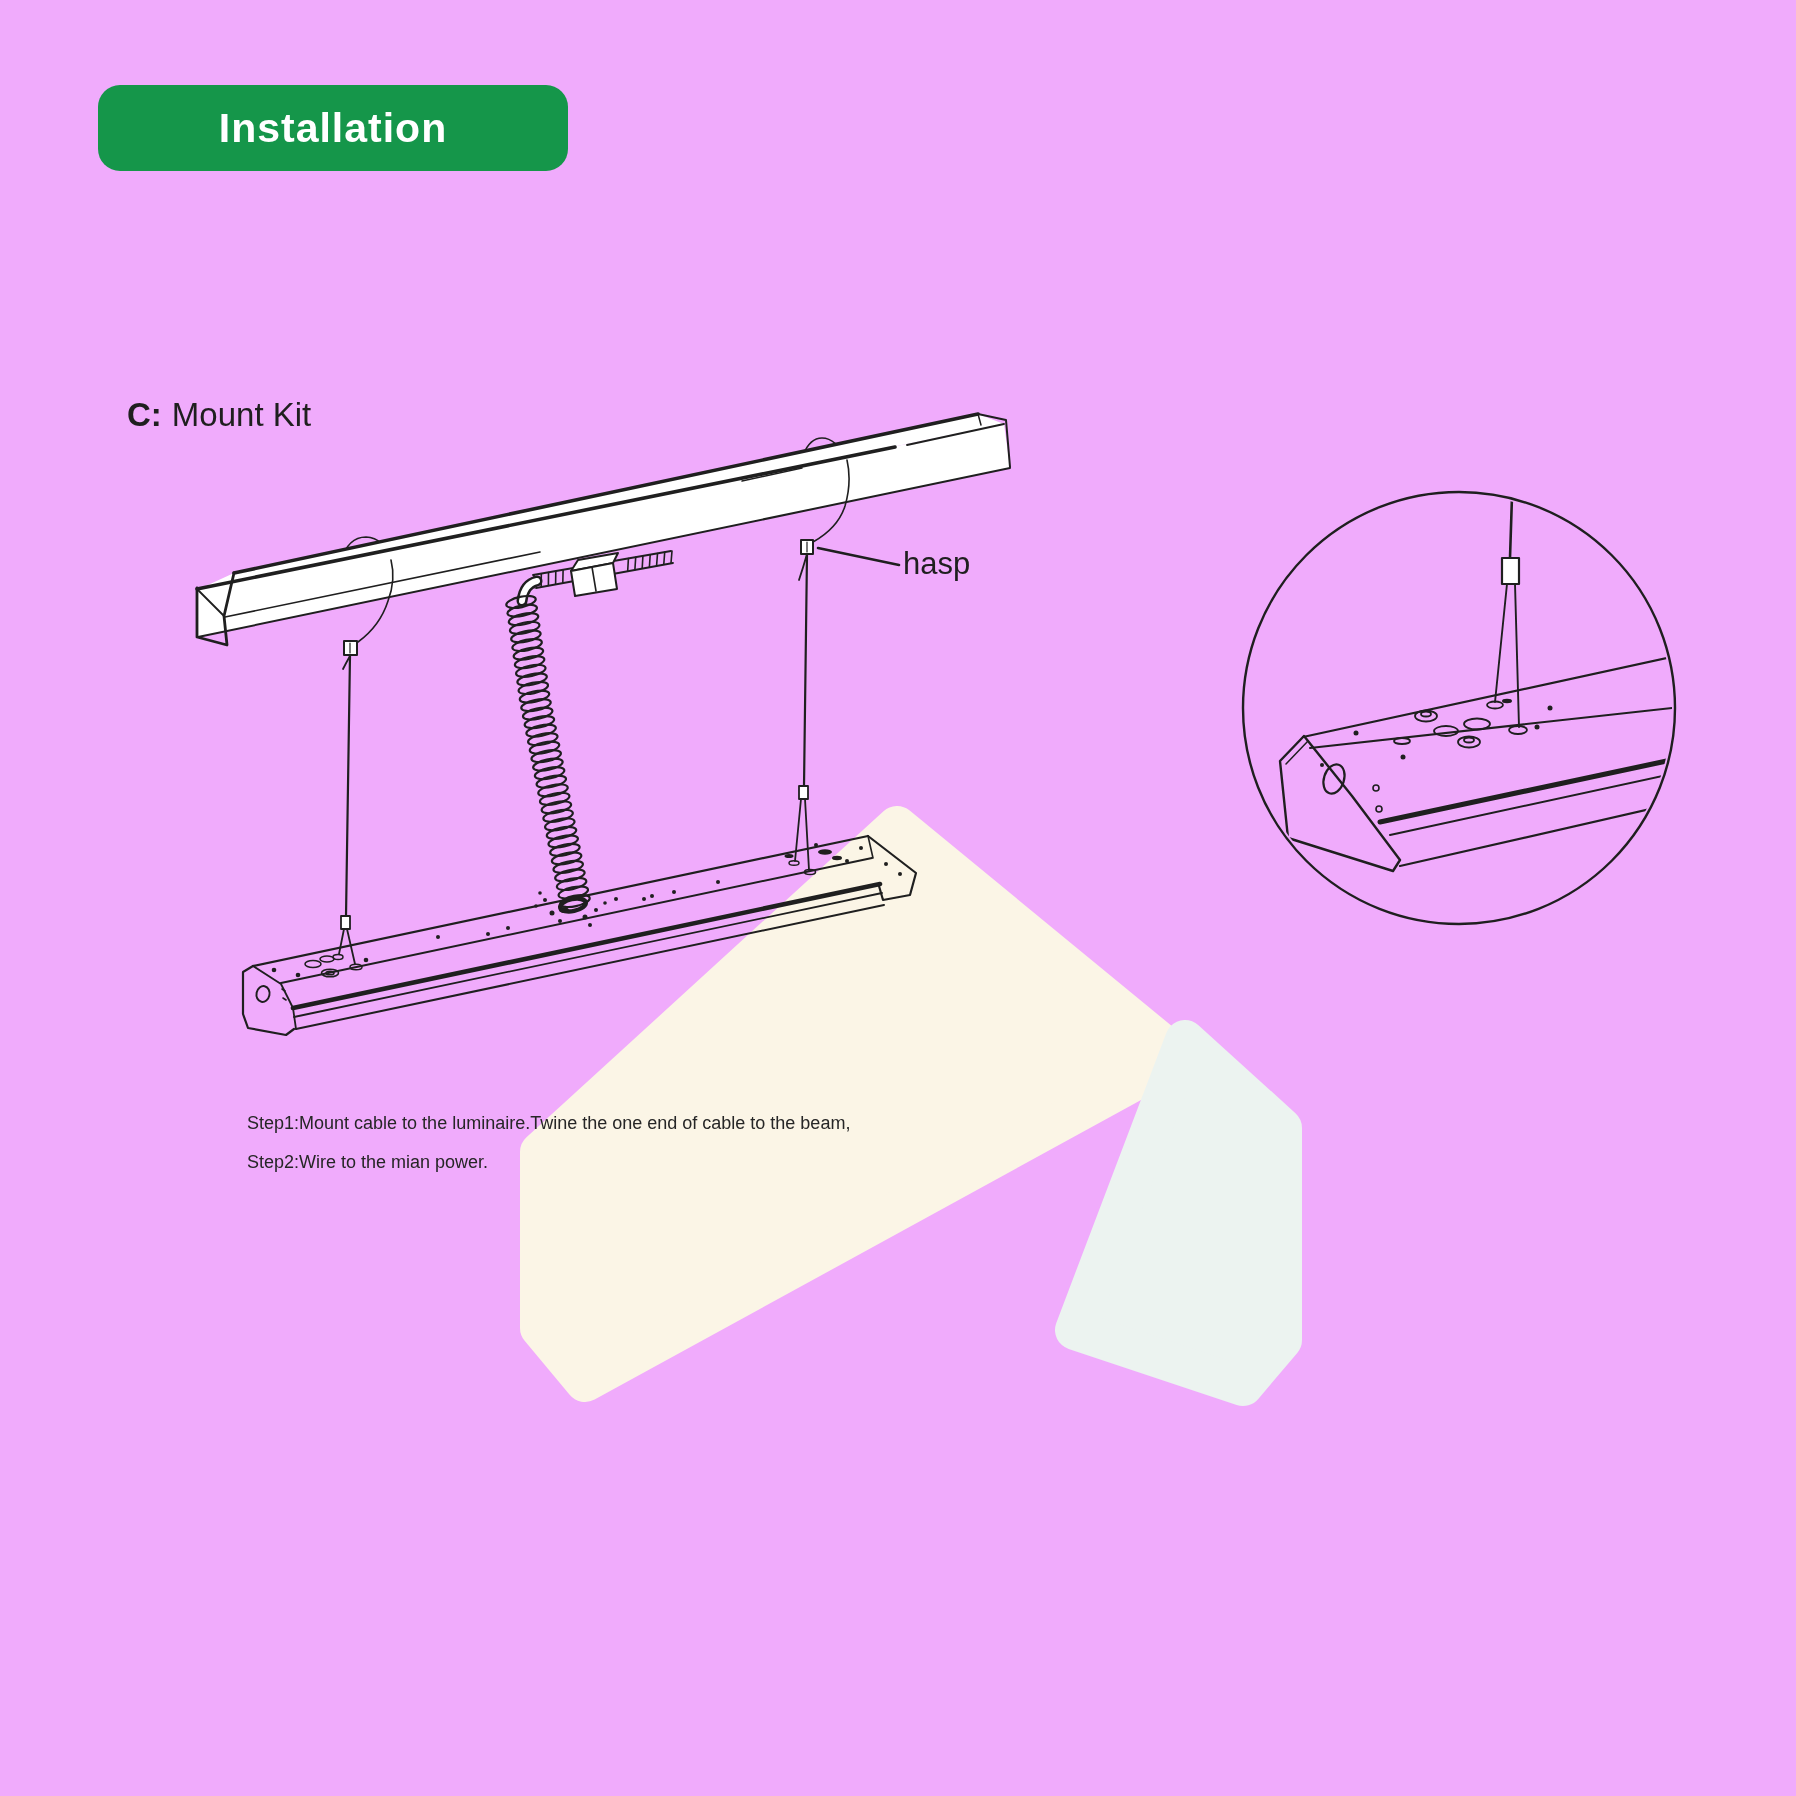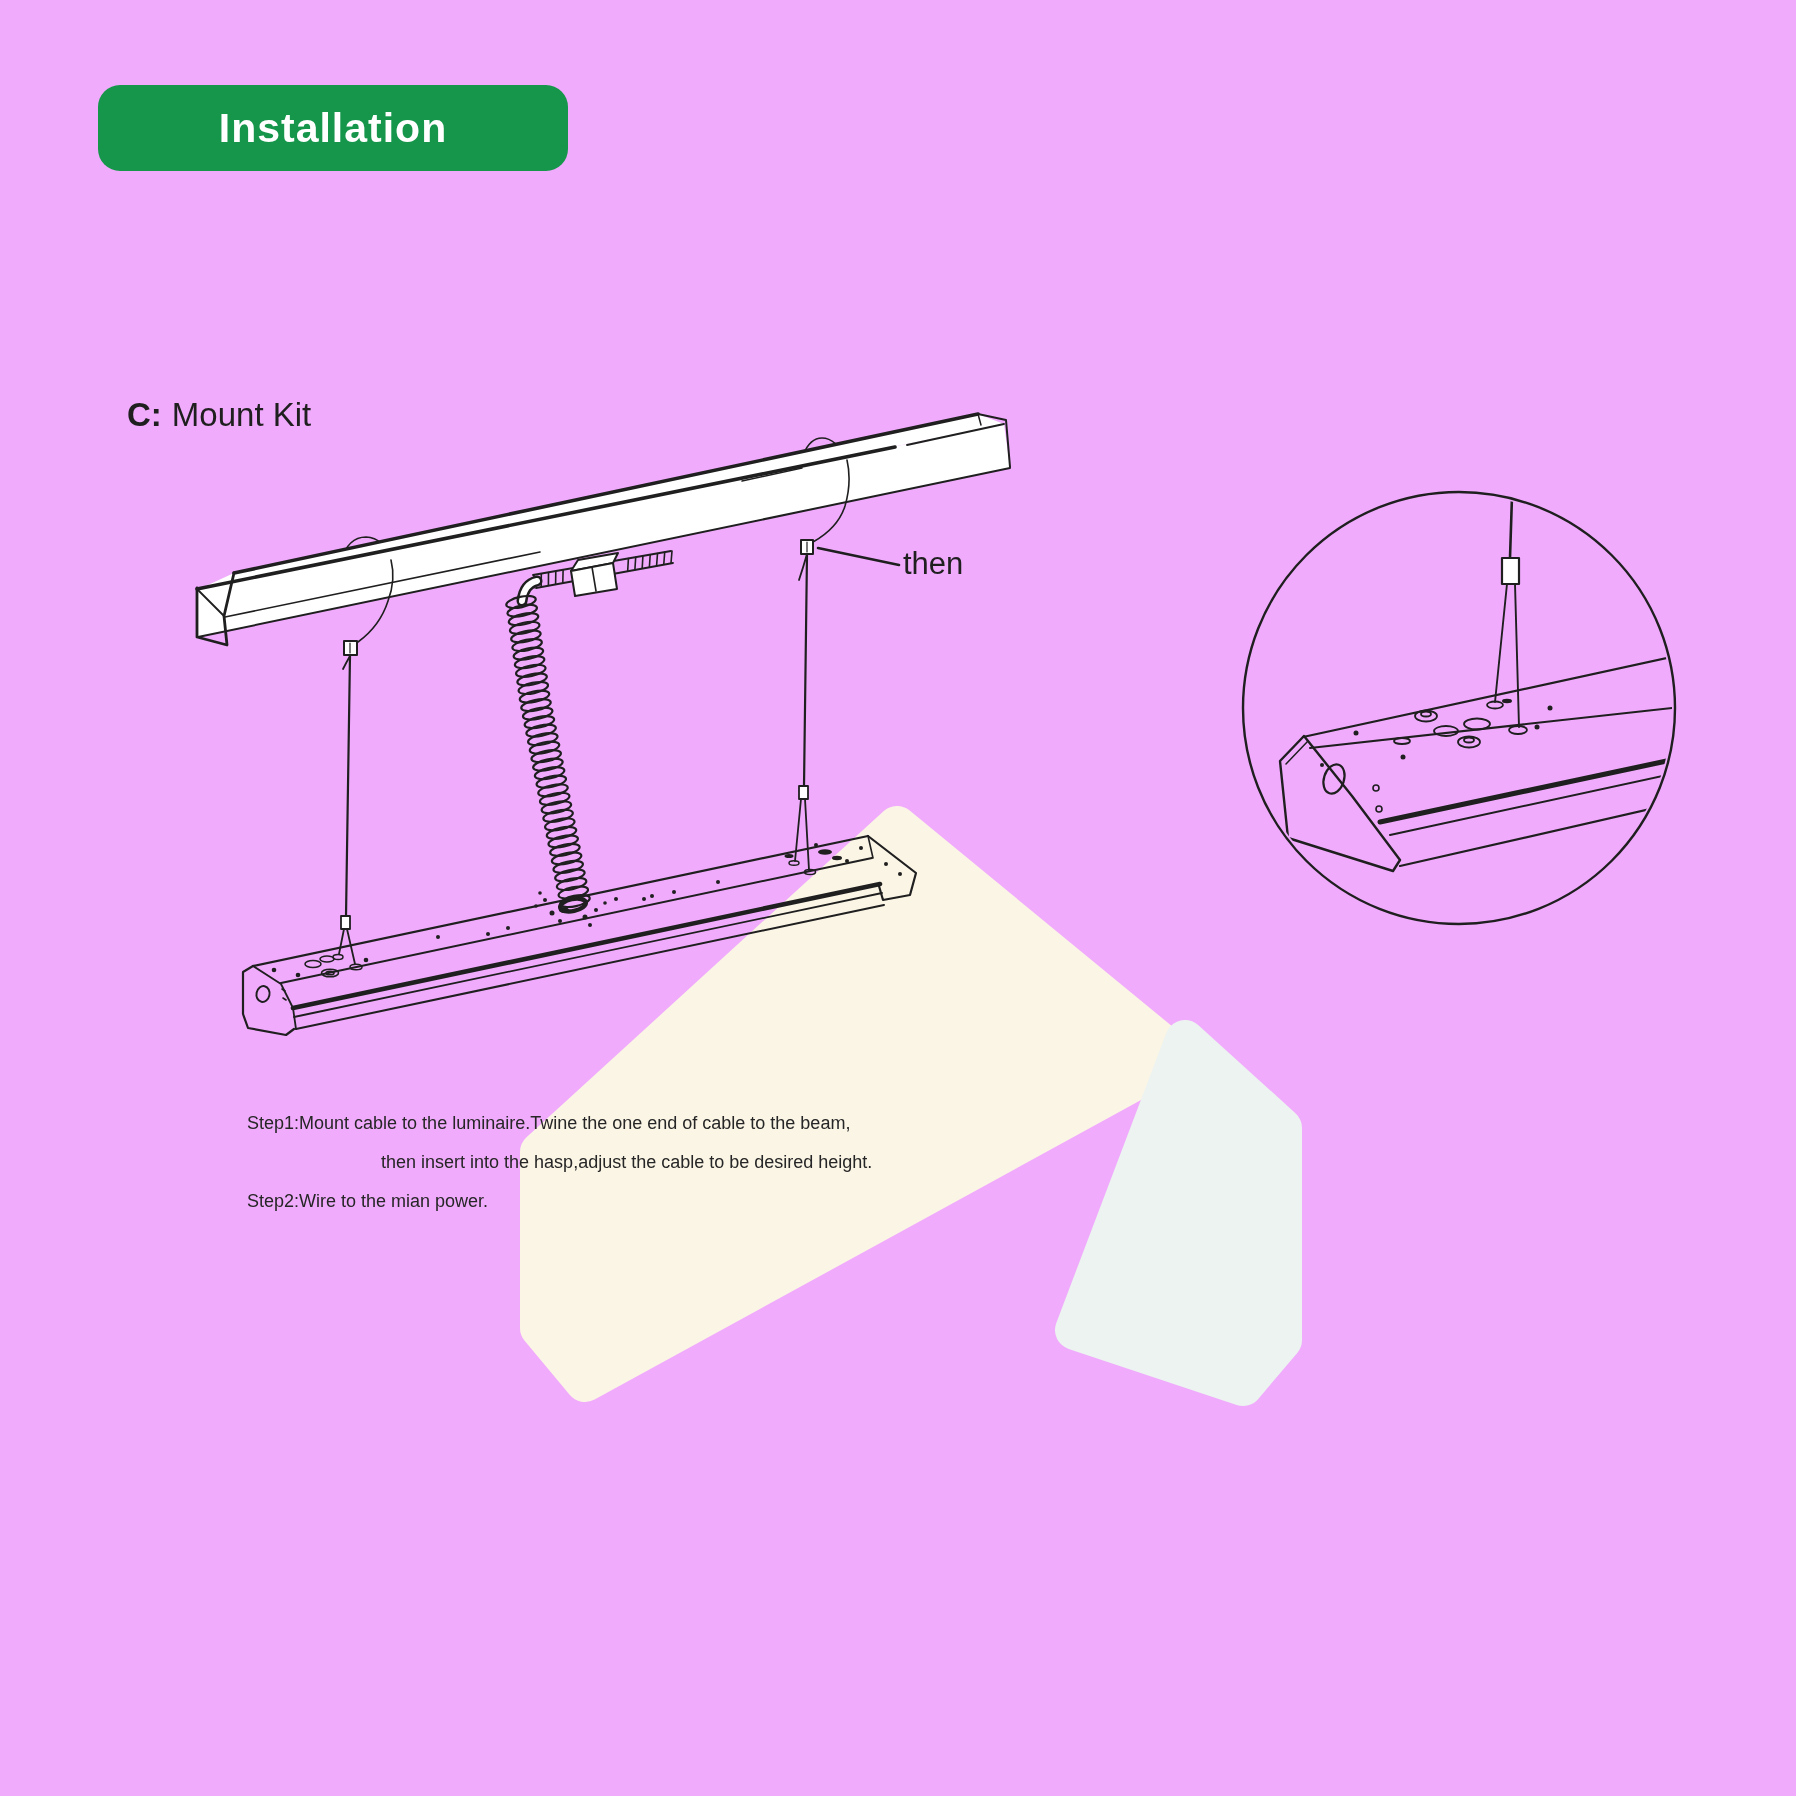--- a/index.html
+++ b/index.html
@@ -268,21 +268,20 @@
   </svg>
 
   <div class="badge" style="background: rgb(21, 150, 74);">
     <span style="color: rgb(255, 255, 255);">Installation</span>
   </div>
 
   <div class="section-label">
     <span class="b">C:</span><span>Mount Kit</span>
   </div>
 
-  <div class="hasp-label">then</div>
+  <div class="hasp-label">hasp</div>
 
   <div class="steps">
     <div>Step1:Mount cable to the luminaire.Twine the one end of cable to the beam,</div>
-    <div class="indent">then insert into the hasp,adjust the cable to be desired height.</div>
     <div>Step2:Wire to the mian power.</div>
   </div>
 
 </div>
 
 </body></html>

